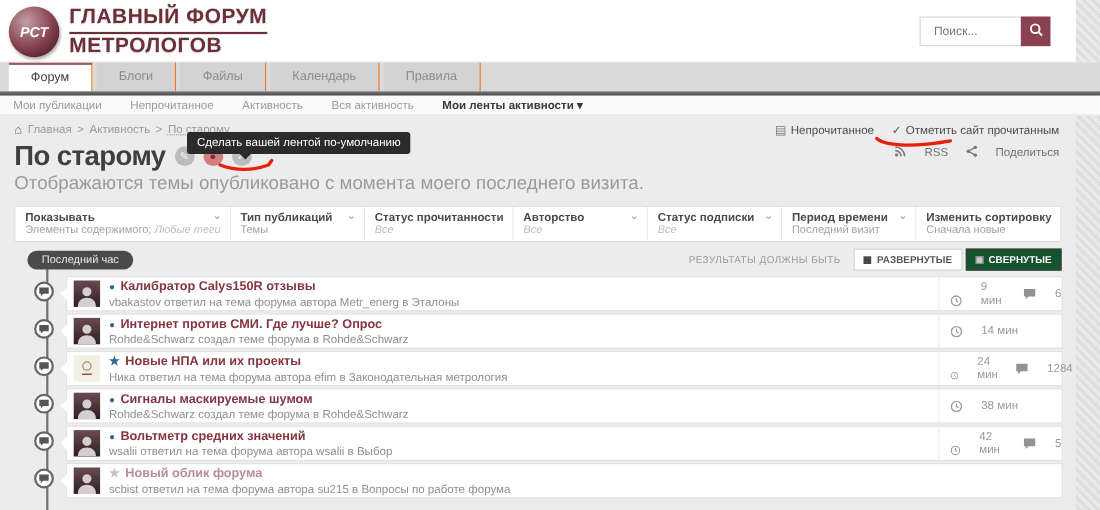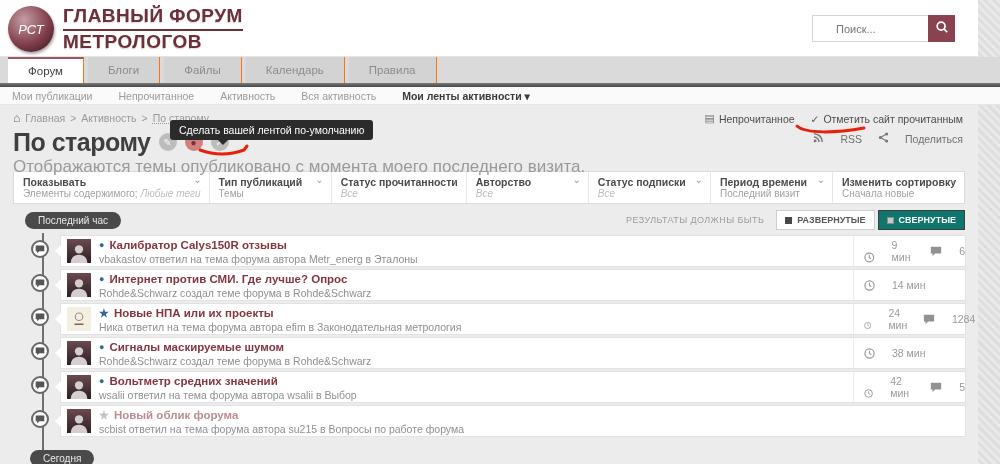--- a/index.html
+++ b/index.html
@@ -7,27 +7,27 @@
 body{font-family:"Liberation Sans",sans-serif;position:relative;
      background:repeating-linear-gradient(45deg,#e9e9e9 0 3px,#dedede 3px 6px)}
 a{text-decoration:none;color:inherit;cursor:pointer}
 
 
 .hdr{position:absolute;top:0;left:0;width:978px;height:57px;background:#fff;border-bottom:1px solid #e3e3e3}
 .brand{position:absolute;left:8px;top:5px;display:flex;align-items:center;gap:9px}
 .logo{width:46px;height:46px;border-radius:50%;flex:0 0 46px;
       background:radial-gradient(circle at 35% 30%,#c59da5,#82404c 55%,#3c161d 95%);
       color:#fff;display:flex;align-items:center;justify-content:center;
-      font-weight:normal;font-size:13px;font-style:italic;box-shadow:1px 2px 3px rgba(0,0,0,.35)}
+      font-weight:bold;font-size:13px;font-style:italic;box-shadow:1px 2px 3px rgba(0,0,0,.35)}
 .brandtxt{color:#6e2f38;font-weight:bold;font-size:19px;letter-spacing:.5px;line-height:1.2;
           text-shadow:1px 1px 0 rgba(255,255,255,.7),0 1px 1px rgba(0,0,0,.35)}
 .brandtxt .l1{border-bottom:2px solid #6e2f38;padding-bottom:1px;display:inline-block}
 .search{position:absolute;right:23px;top:15px;display:flex}
-.search input{width:116px;height:27px;border:1px solid #d5d5d5;border-right:none;background:#fff;
-              padding:0 23px;font-size:11px;color:#888;outline:none;font-family:"Liberation Sans",sans-serif}
+.search input{width:92px;height:27px;border:1px solid #d5d5d5;border-right:none;background:#fff;
+              padding:0 12px;font-size:11px;color:#888;outline:none;font-family:"Liberation Sans",sans-serif}
 .sbtn{width:27px;height:27px;background:#8a4150;border:none;display:flex;align-items:center;justify-content:center;cursor:pointer}
 
 
 .tabs{position:absolute;top:57px;left:0;width:1000px;height:26px;background:#dadada;display:flex;padding-left:8px}
 .tab{padding:0 20px;font-size:11.5px;color:#8c8c8c;background:#d3d3d3;margin-right:4px;
      border-right:1px solid #f97316;display:flex;align-items:center;cursor:pointer}
 .tab.active{background:#fff;color:#3f3f3f;border-top:2px solid #9c5a60;margin-top:0}
 .strip{position:absolute;top:83px;left:0;width:1000px;height:4px;background:linear-gradient(#7a7a7a,#474747)}
 .subnav{position:absolute;top:87px;left:0;width:1000px;height:18px;background:#fafafa;border-bottom:1px solid #e6e6e6;
         display:flex;align-items:center;padding-left:12px;gap:26px;font-size:10.5px;color:#9b9b9b}
@@ -41,37 +41,37 @@
 .acts2{position:absolute;top:27px;right:15px;font-size:10.5px;color:#6f6f6f;display:flex;gap:16px;align-items:center}
 .acts2 .it{display:flex;gap:16px;align-items:center;cursor:pointer}
 .titlerow{display:flex;align-items:center;gap:6px;height:30px;margin-top:2px}
 .pagetitle{font-size:25px;color:#3f3f3f;letter-spacing:-.5px}
 .cbtn{width:18px;height:18px;border-radius:50%;background:#bcbcbc;color:#f4f4f4;display:flex;align-items:center;
       justify-content:center;font-size:10px;cursor:pointer;margin-left:2px}
 .cbtn.red{background:#d27f7f;color:#7c2f38}
 .subtitle{font-size:17px;color:#9a9a9a;height:14px}
 
 
-.fbar{margin-top:0;background:#fff;border:1px solid #dcdcdc;display:flex;height:33px}
+.fbar{margin-top:16px;background:#fff;border:1px solid #dcdcdc;display:flex;height:33px}
 .fcell{flex:1;border-right:1px solid #e7e7e7;padding:4px 8px 0 9px;position:relative;cursor:pointer}
 .fcell:last-child{border-right:none}
 .flabel{font-size:10.5px;font-weight:bold;color:#4a4a4a;white-space:nowrap}
 .chev{position:absolute;right:7px;top:2px;color:#9a9a9a;font-size:10px}
 .fval{font-size:10px;color:#a2a2a2;white-space:nowrap;overflow:hidden}
 .fvi{font-style:italic;color:#bdbdbd}
 
 
 .resrow{display:flex;align-items:center;margin-top:6px;height:20px}
 .pill{background:#4a4a4a;color:#e9e9e9;font-size:10px;padding:3px 13px;border-radius:10px;margin-left:12px;z-index:2}
 .spacer{flex:1}
 .reslabel{font-size:9px;color:#9c9c9c;letter-spacing:.4px;margin-right:9px}
 .tbtn{display:flex;align-items:center;gap:5px;font-size:9px;font-weight:bold;padding:0 8px;height:20px;
       border:1px solid #cfcfcf;background:#fff;color:#555;cursor:pointer;margin-left:3px}
 .tbtn .sq{width:7px;height:7px;background:#474747}
-.tbtn.active{background:#0f766e;color:#fff;border-color:#3d3d3d}
+.tbtn.active{background:#14532d;color:#fff;border-color:#3d3d3d}
 .tbtn.active .sq{background:#c9c9c9;border:1px solid #8b8b8b}
 
 
 .tl-line{position:absolute;left:42px;top:128px;bottom:0;width:2px;background:#6f6f6f}
 .rows{margin-left:48px;margin-top:6px;position:relative}
 .card{position:relative;background:#fff;height:30px;margin-bottom:4px;box-shadow:0 0 0 1px #e2e2e2}
 .card::before{content:"";position:absolute;left:-6px;top:9px;border:6px solid transparent;border-right-color:#fff;border-left:none}
 .bub{position:absolute;left:-30px;top:4px;width:18px;height:18px;border:2px solid #666;border-radius:50%;
      background:#fff;display:flex;align-items:center;justify-content:center}
 .av{position:absolute;left:6px;top:3px;width:24px;height:24px;overflow:hidden;

